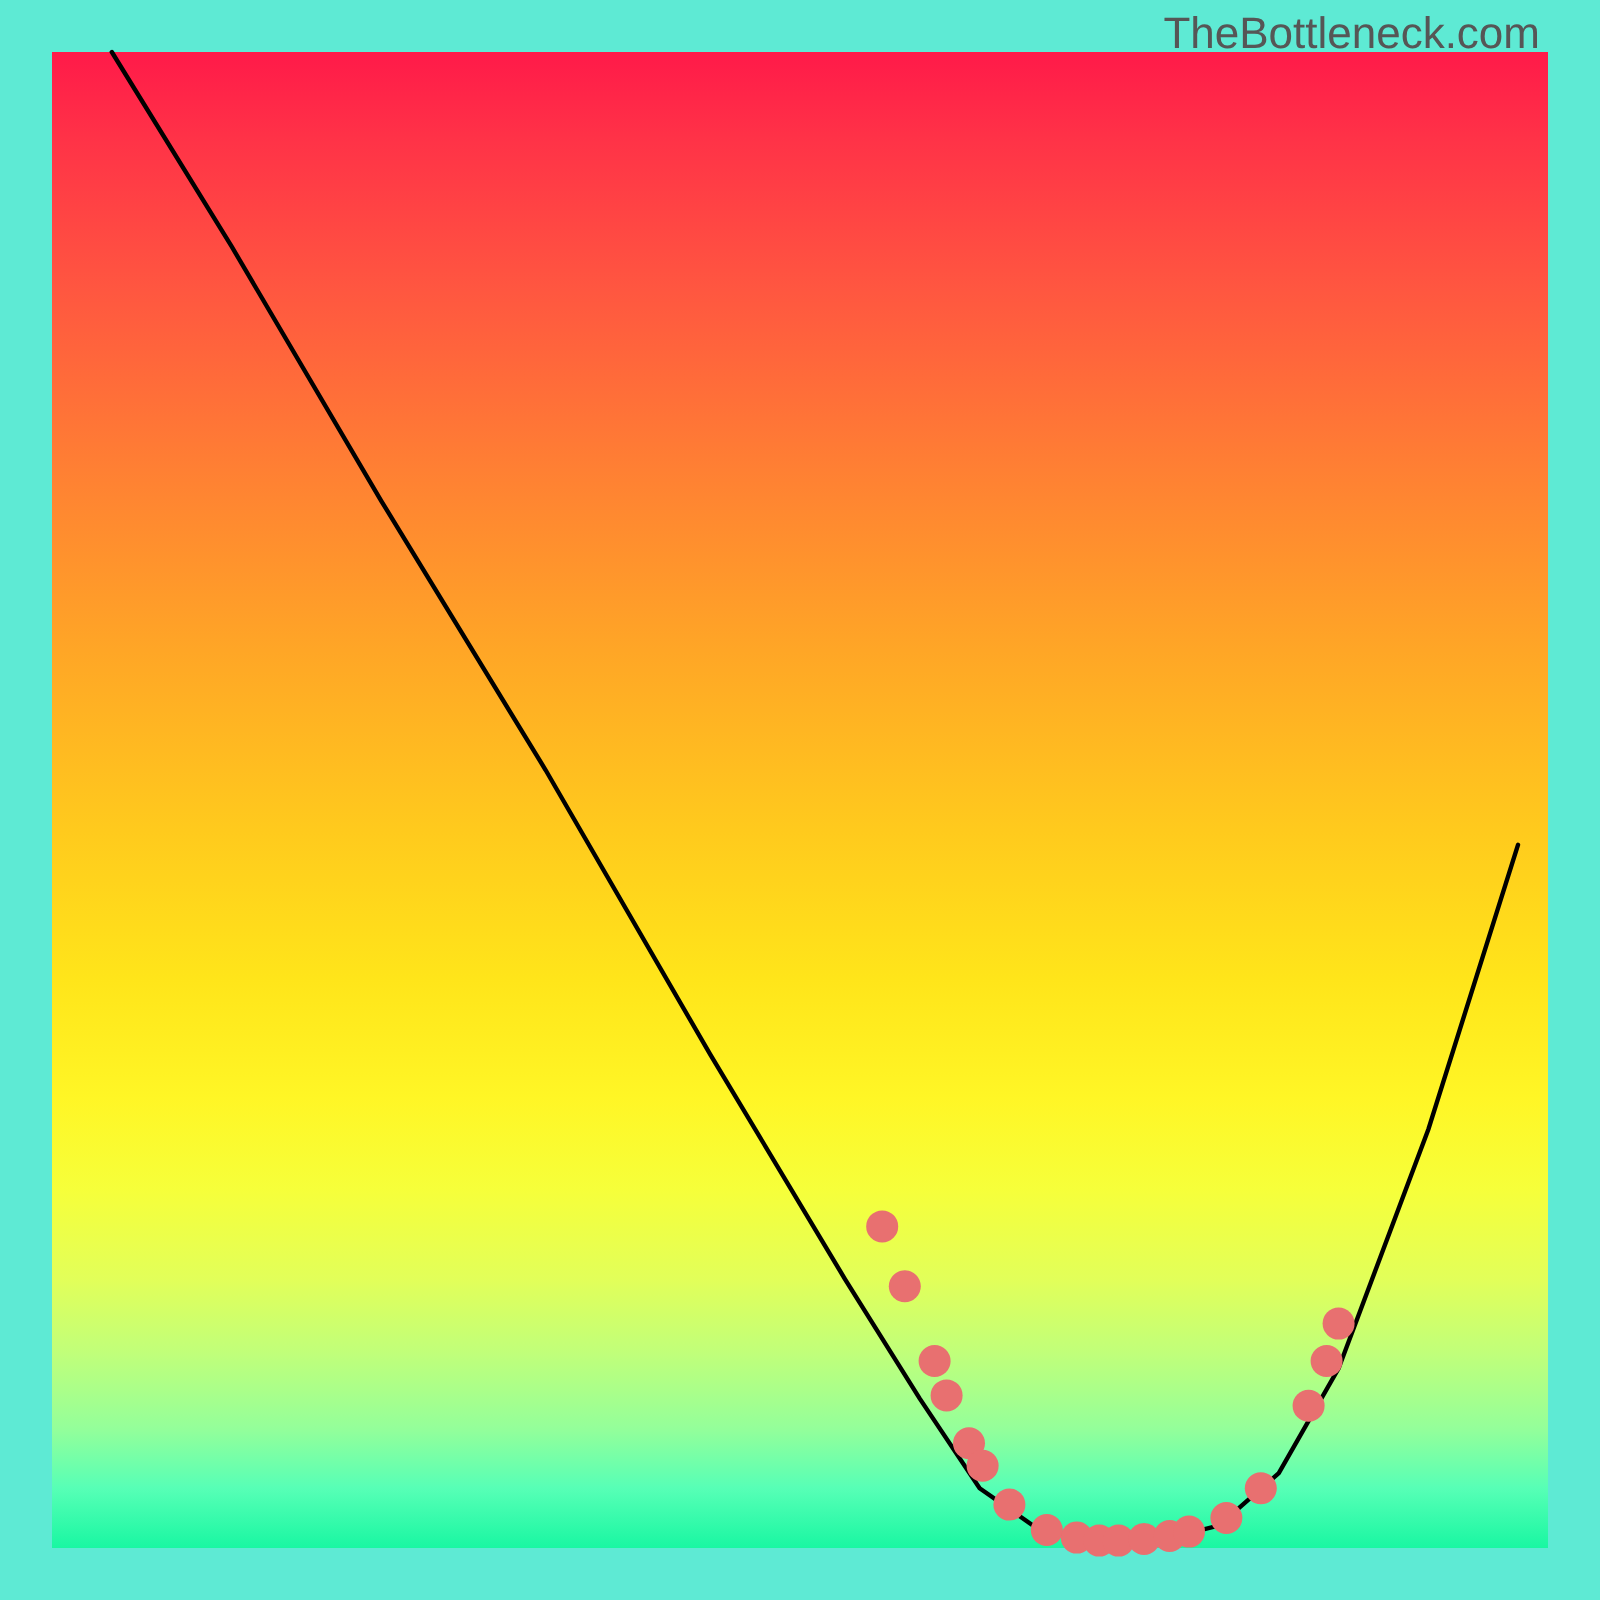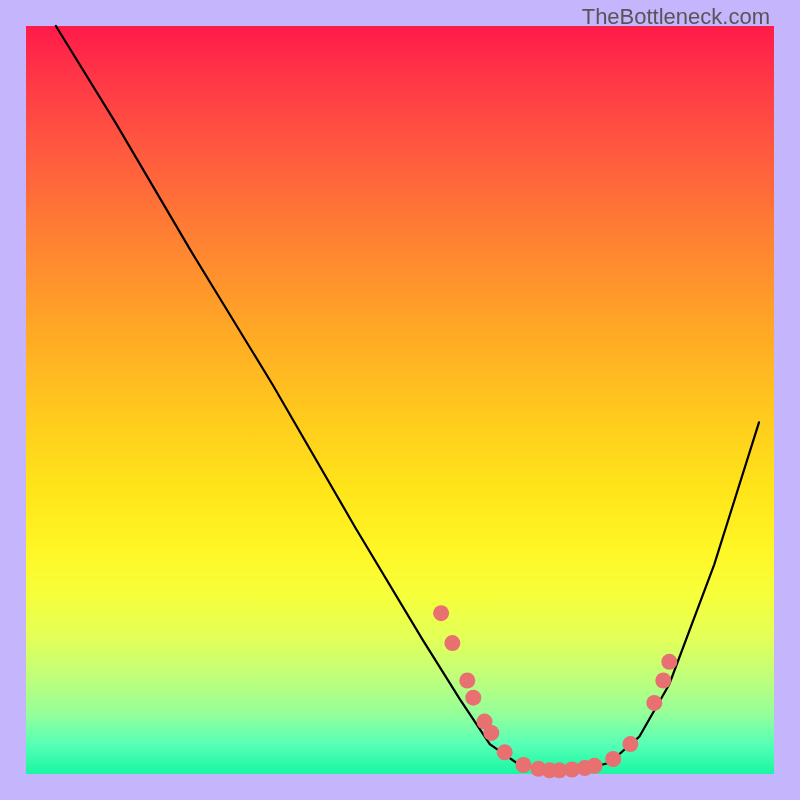--- a/index.html
+++ b/index.html
@@ -1,21 +1,21 @@
 <!DOCTYPE html>
 <html><head>
 <meta charset="utf-8">
 <style>
   * { margin: 0; padding: 0; box-sizing: border-box; }
   html, body { width: 800px; height: 800px; background: #000; overflow: hidden; }
   .stage {
     position: relative;
     width: 800px;
     height: 800px;
-    background: #c4b5fd;
+    background: #5eead4;
   }
   .plot {
     position: absolute;
     left: 26px;
     top: 26px;
     width: 748px;
     height: 748px;
     background: linear-gradient(to bottom,
       #ff1a49 0%,
       #ff3347 6%,

